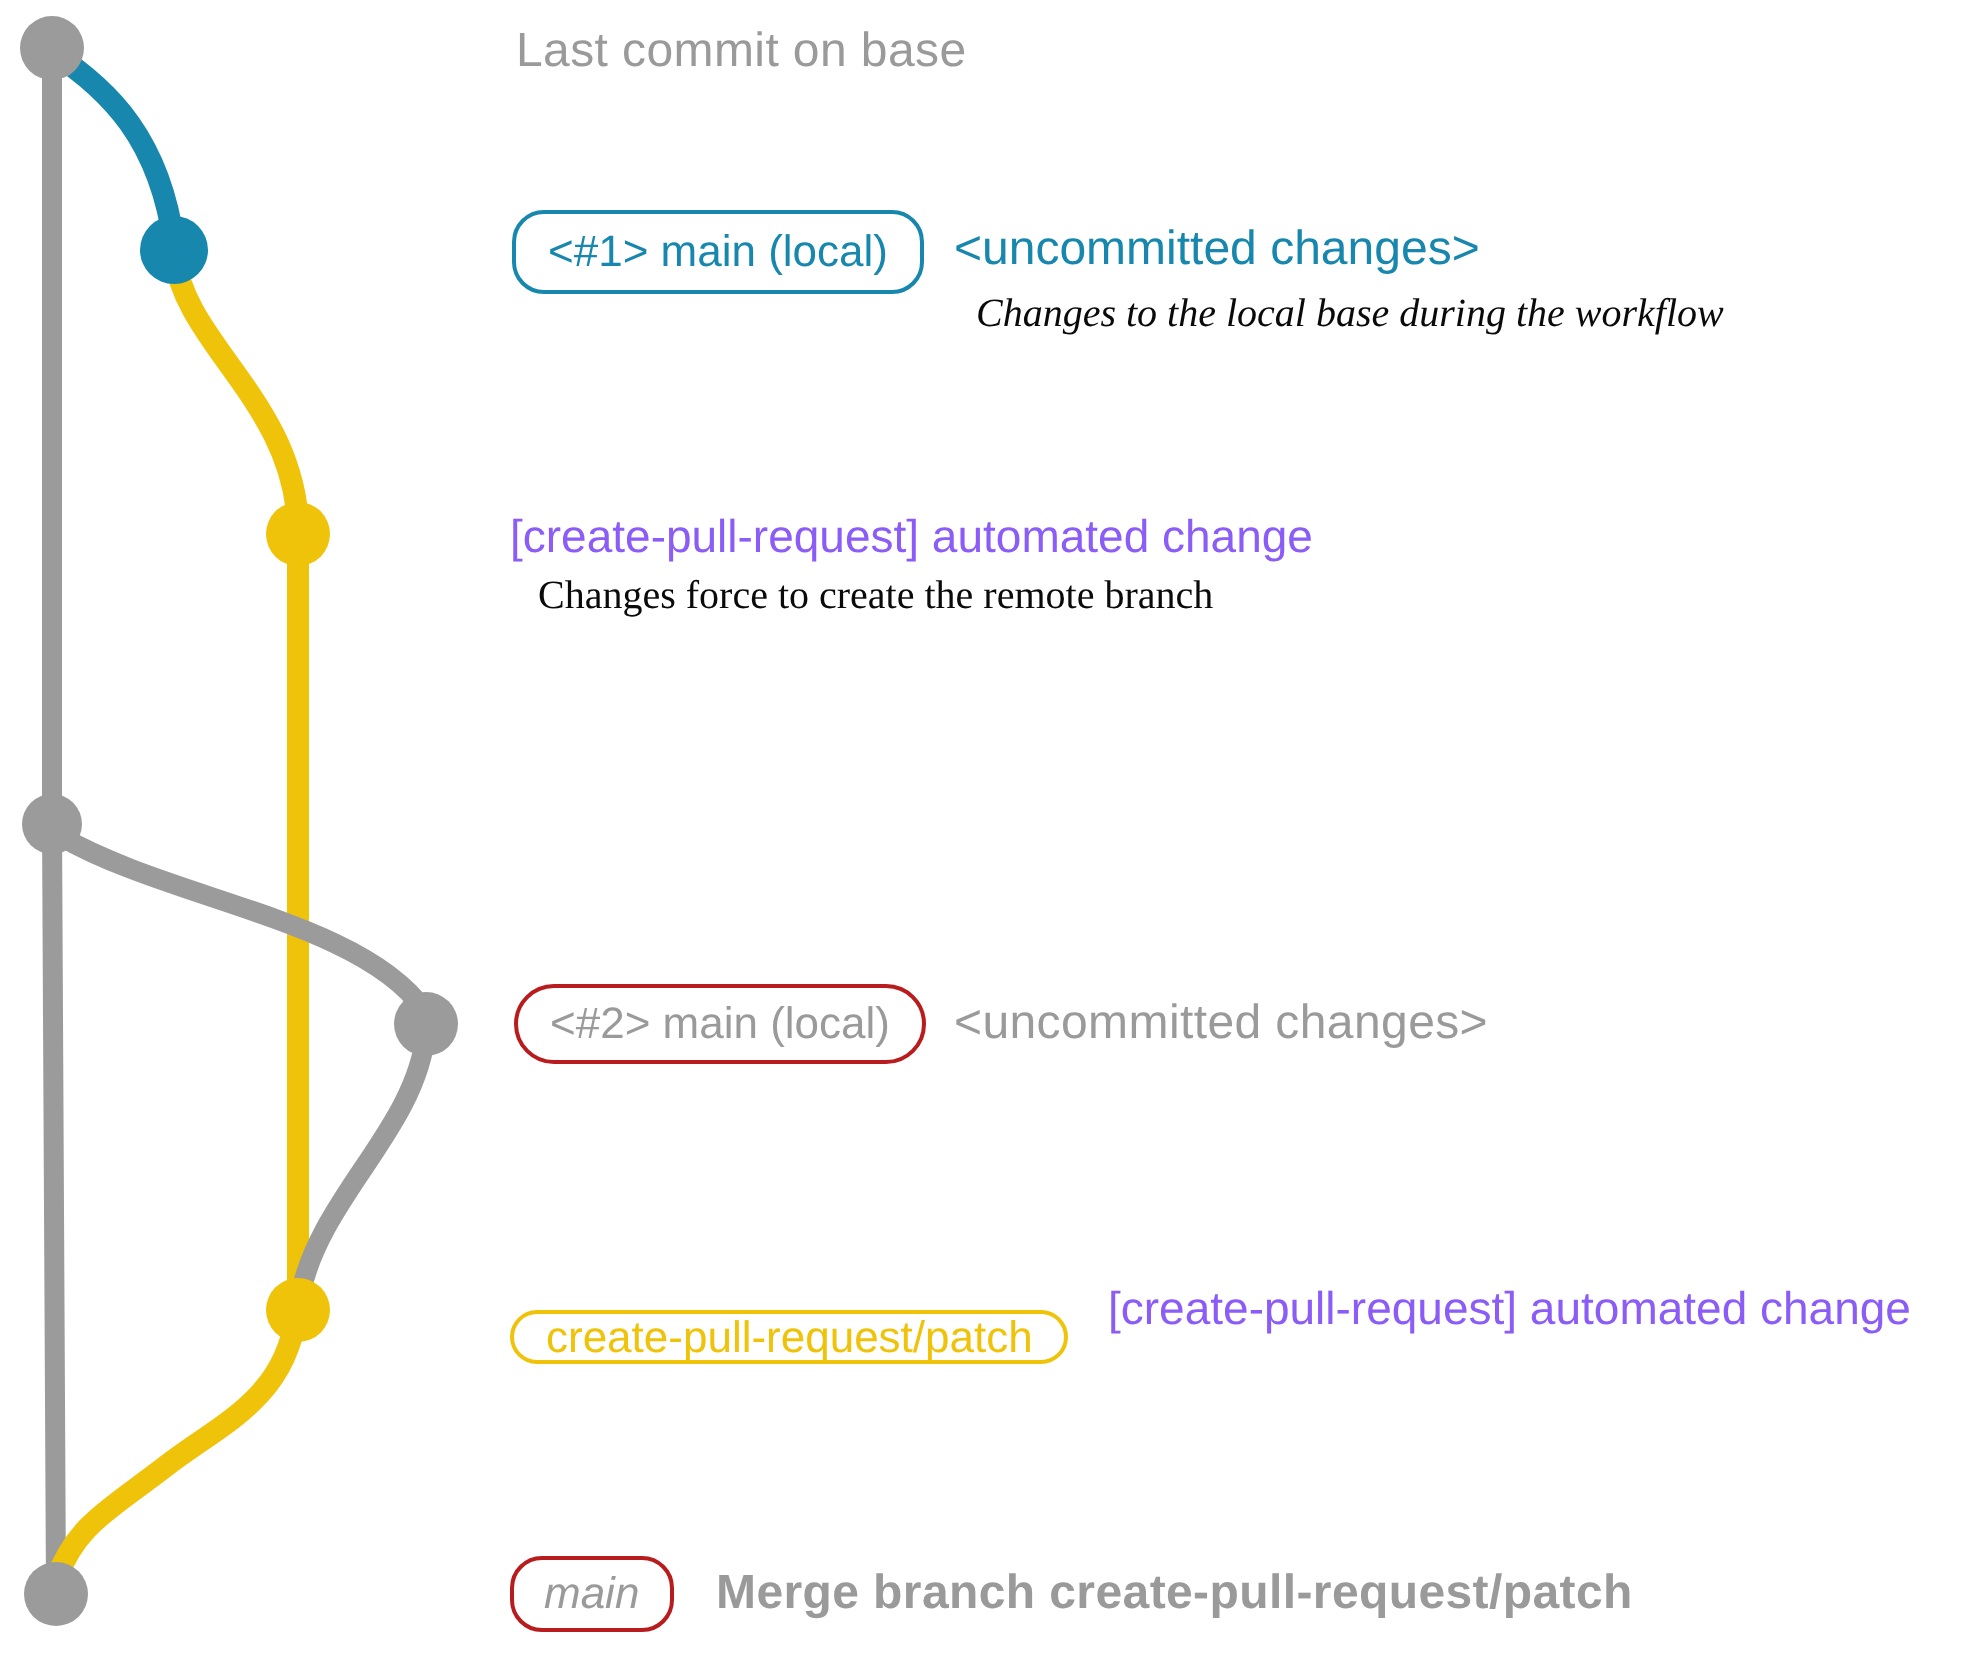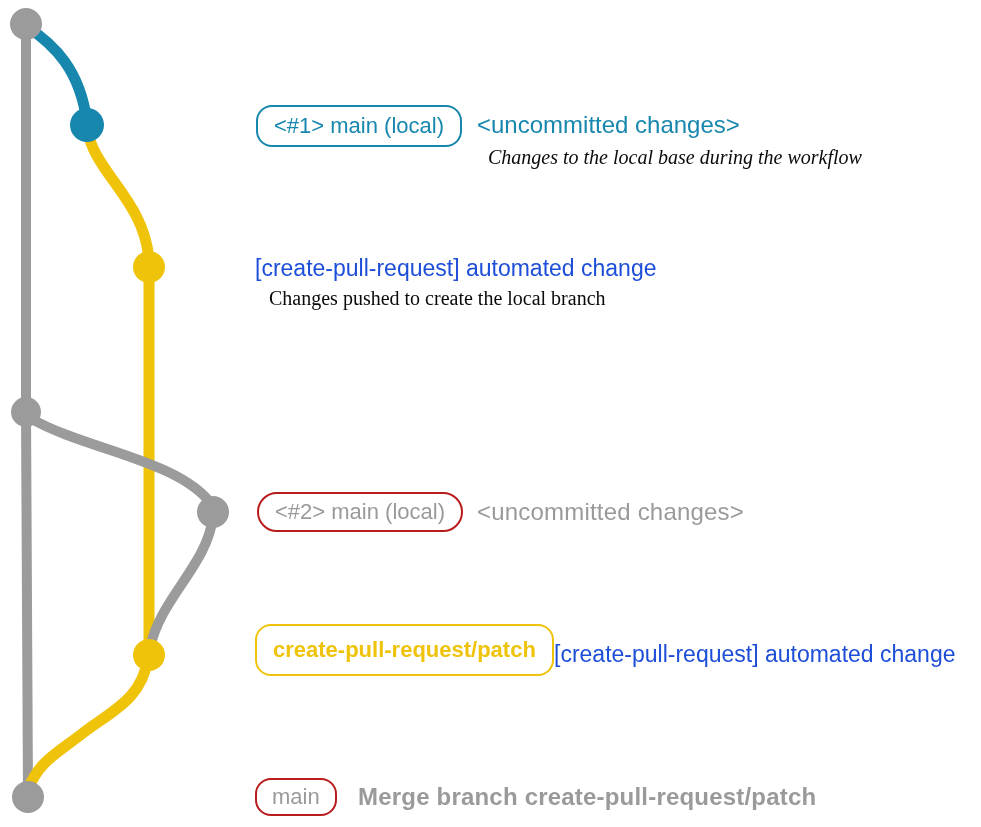--- a/index.html
+++ b/index.html
@@ -22,21 +22,21 @@
     letter-spacing: 0.2px;
   }
   .teal-headline {
     font-size: 24px;
     line-height: 26px;
     color: #1787AD;
   }
   .yellow-headline {
     font-size: 23px;
     line-height: 26px;
-    color: #1d4ed8;
+    color: #8b5cf6;
   }
   .note {
     font-family: "Liberation Serif", serif;
     font-size: 20px;
     line-height: 22px;
     color: #0A0A0A;
   }
   .badge {
     position: absolute;
     display: flex;
@@ -74,31 +74,32 @@
 
     <circle cx="26" cy="24" r="16" fill="#9B9B9B"></circle>
     <circle cx="87" cy="125" r="17" fill="#1787AD"></circle>
     <circle cx="149" cy="267" r="16" fill="#F0C30B"></circle>
     <circle cx="26" cy="412" r="15" fill="#9B9B9B"></circle>
     <circle cx="213" cy="512" r="16" fill="#9B9B9B"></circle>
     <circle cx="149" cy="655" r="16" fill="#F0C30B"></circle>
     <circle cx="28" cy="797" r="16" fill="#9B9B9B"></circle>
   </svg>
 
+  <div class="abs gray-label" style="left:258px; top:13px;">Last commit on base</div>
 
   <div class="badge teal" style="left:256px; top:105px; height:42px;">&lt;#1&gt; main (local)</div>
   <div class="abs teal-headline" style="left:477px; top:112px;">&lt;uncommitted changes&gt;</div>
   <div class="abs note" style="left:488px; top:146px;font-style:italic;">Changes to the local base during the workflow</div>
 
   <div class="abs yellow-headline" style="left:255px; top:255px;">[create-pull-request] automated change</div>
-  <div class="abs note" style="left:269px; top:287px;">Changes pushed to create the local branch</div>
+  <div class="abs note" style="left:269px; top:287px;">Changes force to create the remote branch</div>
 
 
   <div class="badge" style="left:257px; top:492px; height:40px;border-radius:20px;">&lt;#2&gt; main (local)</div>
   <div class="abs gray-label" style="left:477px; top:499px;">&lt;uncommitted changes&gt;</div>
 
-  <div class="badge yellow" style="left:255px; top:624px; height:52px;font-weight:bold;">create-pull-request/patch</div>
+  <div class="badge yellow" style="left:255px; top:655px; height:27px;">create-pull-request/patch</div>
   <div class="abs yellow-headline" style="left:554px; top:641px;">[create-pull-request] automated change</div>
 
-  <div class="badge" style="left:255px; top:778px; height:38px; padding:0 15px;">main</div>
+  <div class="badge" style="left:255px; top:778px; height:38px; padding:0 15px;font-style:italic;">main</div>
   <div class="abs gray-label" style="left:358px; top:784px;font-weight:bold;">Merge branch create-pull-request/patch</div>
 
 </div>
 
 </body></html>

